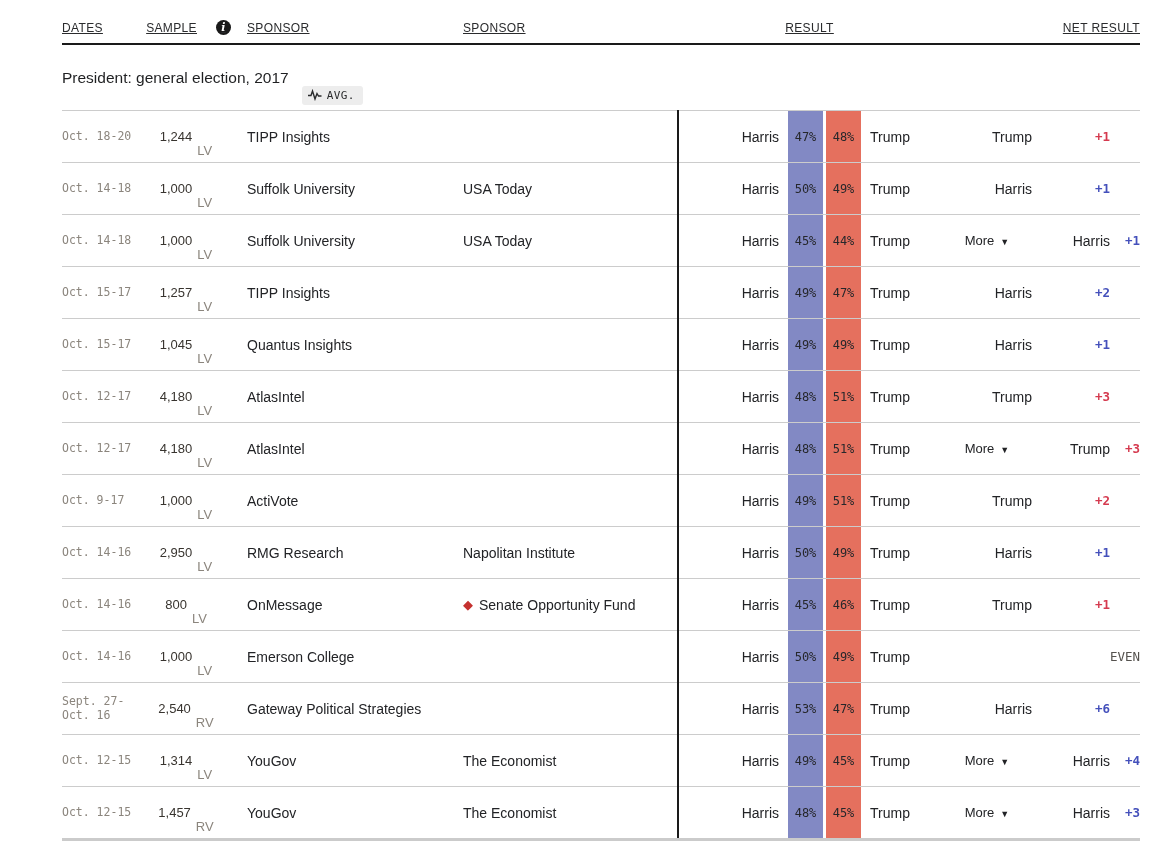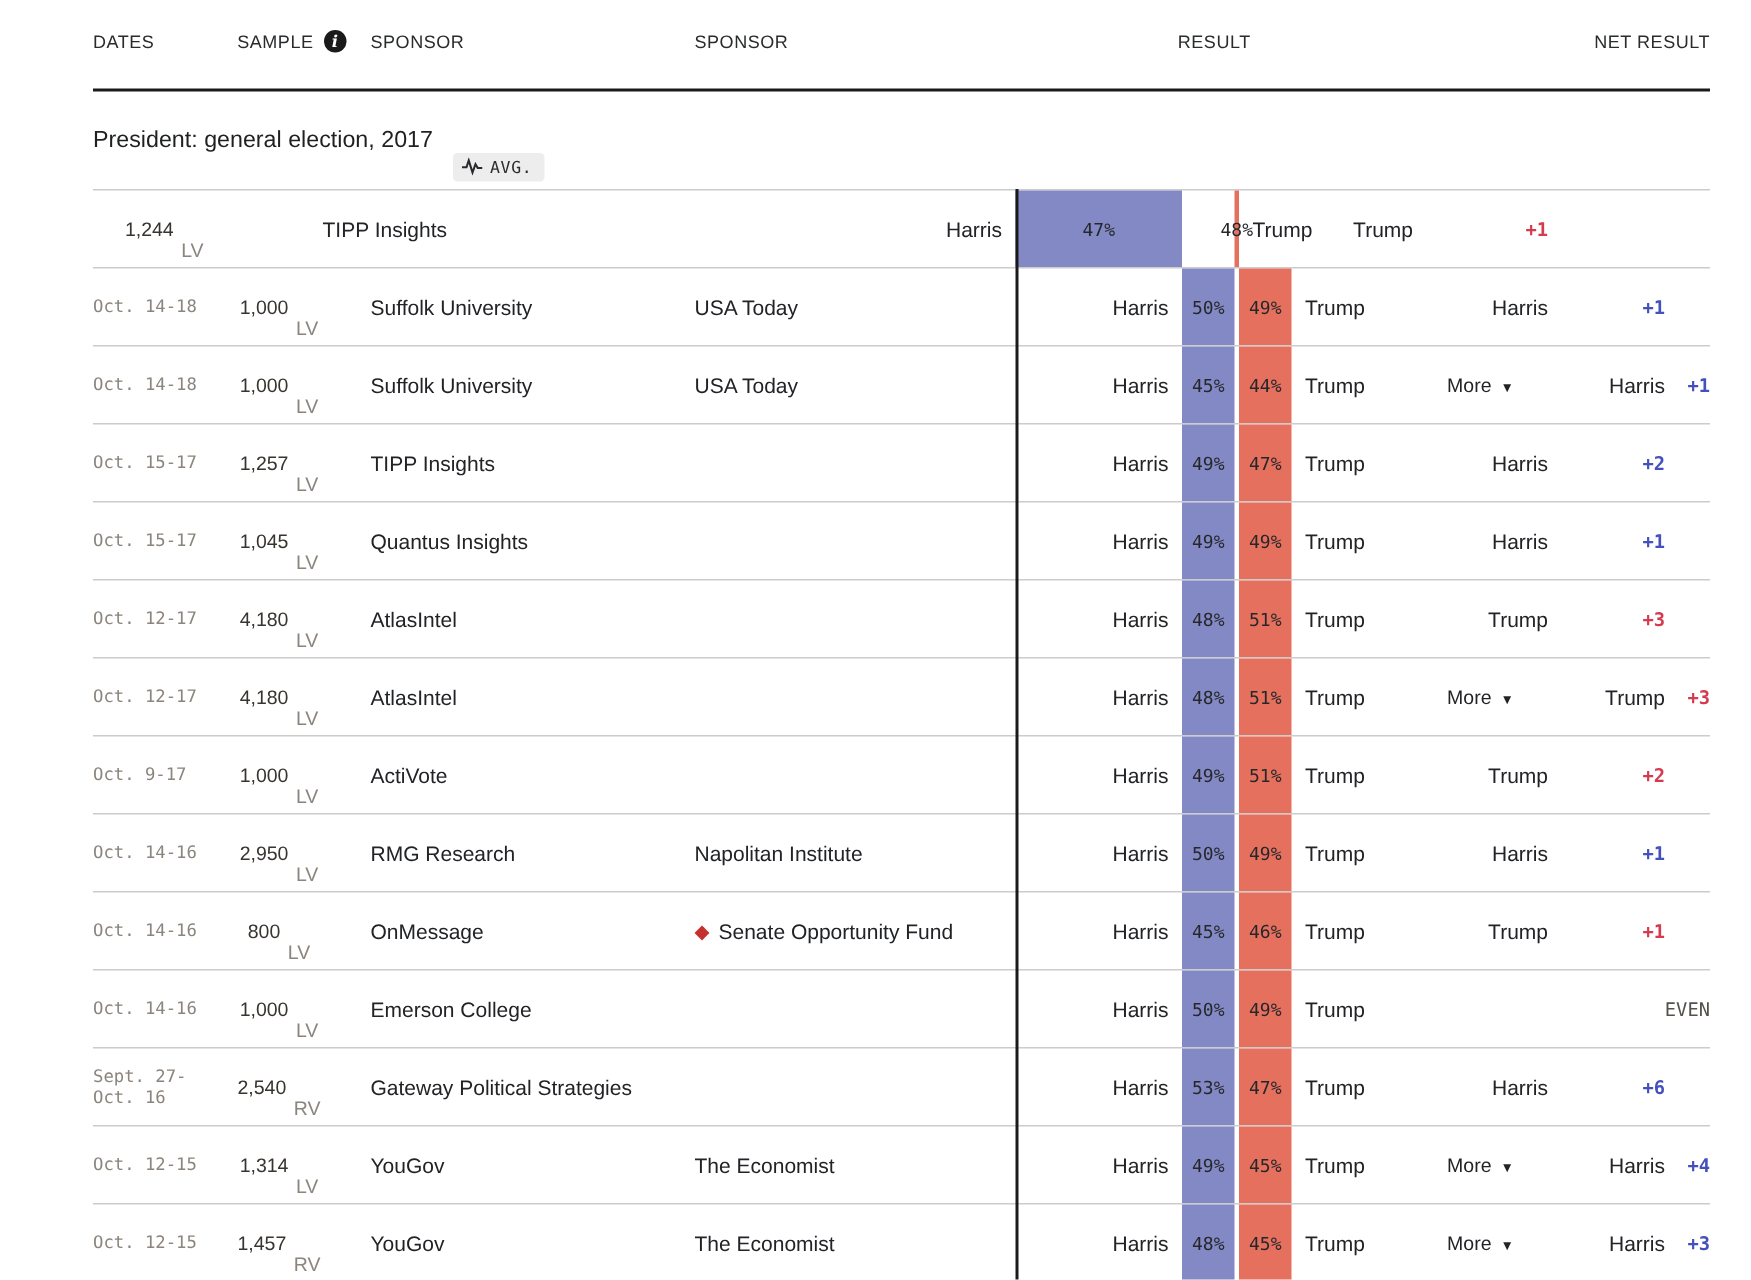--- a/index.html
+++ b/index.html
@@ -3,24 +3,24 @@
 <meta charset="utf-8">
 <style>
   html,body{margin:0;padding:0;background:#fff;width:1167px;height:853px;overflow:hidden;
     font-family:"Liberation Sans",sans-serif;color:#222326;}
   .wrap{margin-left:62px;width:1078px;}
 
   
   .grid{display:grid;grid-template-columns:95px 58px 32px 216px 214px 111px 35px 3px 35px 81px 90px 78px 30px;}
 
   
-  .thead{padding-top:20px;padding-bottom:24px;border-bottom:2px solid #1a1a1a;align-items:end;
-    font-size:12px;letter-spacing:.03em;color:#2a2b2d;font-weight:500;}
+  .thead{padding-top:20px;padding-bottom:8px;border-bottom:2px solid #1a1a1a;align-items:end;
+    font-size:12px;letter-spacing:.03em;color:#2a2b2d;font-weight:500;text-decoration:underline;}
   .th{white-space:nowrap;}
-  .th-sample{justify-self:end;display:flex;align-items:center;gap:7px;position:relative;right:-16px;}
+  .th-sample{justify-self:end;display:flex;align-items:center;gap:19px;position:relative;right:-16px;}
   .info-icon{width:15px;height:15px;border-radius:50%;background:#1a1a1a;color:#fff;display:inline-flex;
     align-items:center;justify-content:center;font-family:"DejaVu Serif",serif;font-style:italic;
     font-weight:700;font-size:11px;line-height:1;cursor:pointer;}
   .th-result{grid-column:6 / 11;text-align:center;}
   .th-net{grid-column:12 / 14;text-align:right;}
 
   
   .section{height:65px;display:flex;align-items:center;}
   .section-title{font-size:15.5px;color:#1f2022;}
   .avg-badge{margin-left:13px;background:#ededed;border-radius:3px;padding:3px 8px 3px 6px;display:inline-flex;
@@ -84,20 +84,21 @@
           </svg>
       </span>
       <span>AVG.</span>
     </span>
   </div>
 
   <div class="tbody">
     <div class="vline"></div>
 
   <div class="grid row">
+    <div class="cell dates">Oct. 18-20</div>
     <div class="cell sample">
       <span class="sample-n">1,244</span>
       <span class="sample-t">LV</span>
     </div>
     <div class="cell"></div>
     <div class="cell pollster">TIPP Insights</div>
     <div class="cell sponsor">
 
       <span></span>
     </div>

